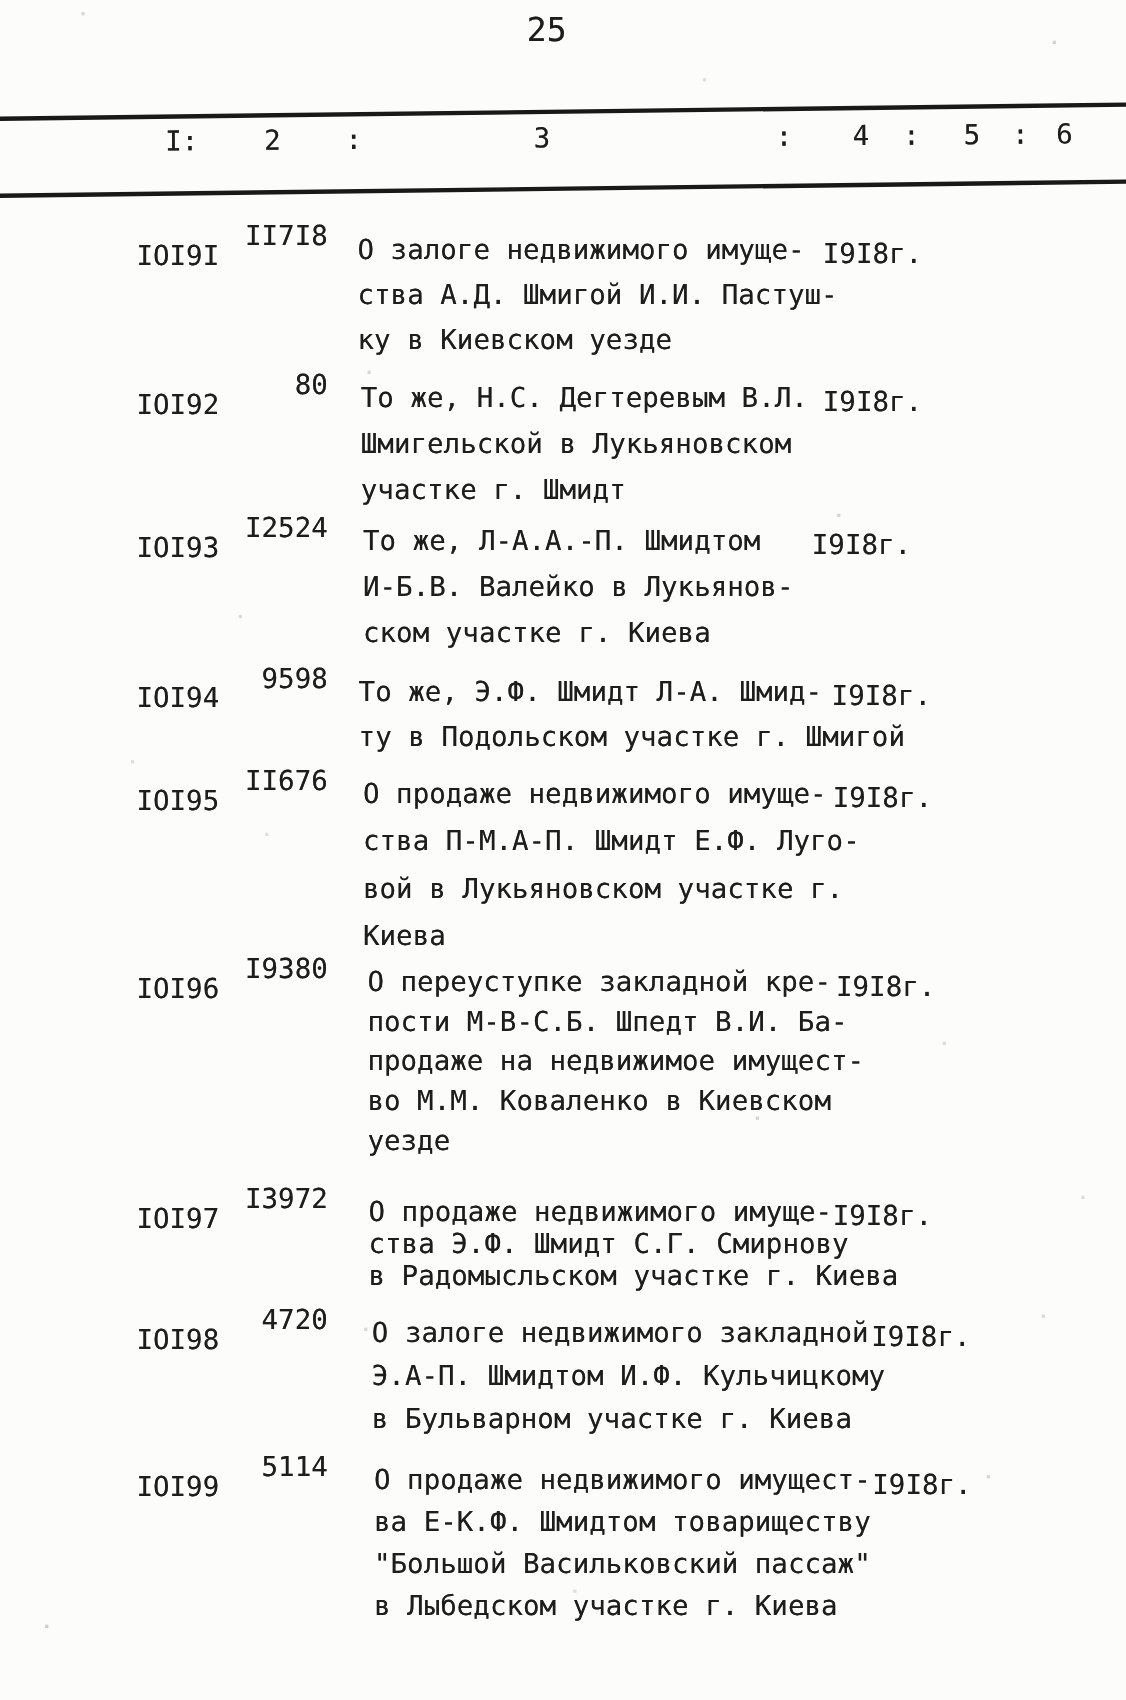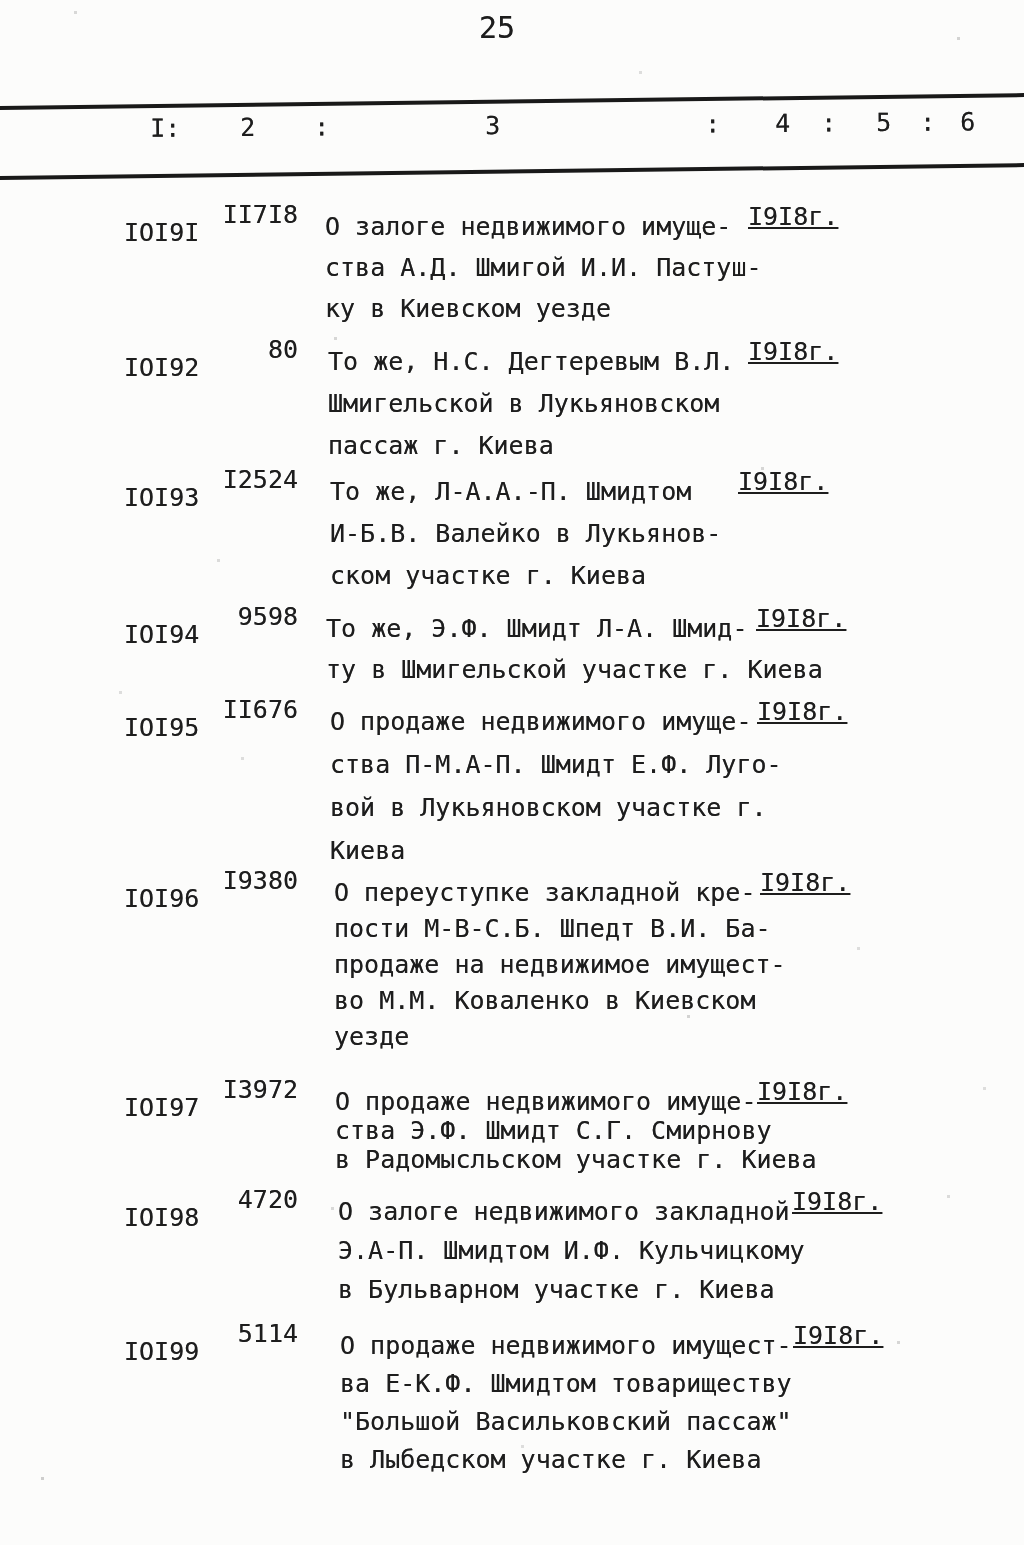--- a/index.html
+++ b/index.html
@@ -38,21 +38,21 @@
   .hc6 { left: 821px; } .hc7 { left: 876px; } .hc8 { left: 920px; }
   .hc9 { left: 960px; }
 
   .entry {
     position: absolute; left: 0; width: 1024px;
     font-size: 25px; line-height: var(--lh);
   }
   .entry .c1  { position: absolute; left: 124px; top: 0; margin-top: 18px; }
   .entry .c2  { position: absolute; left: 205px; width: 93px; top: 0; text-align: right; }
   .entry .desc{ position: absolute; left: var(--dx); top: 12px; white-space: pre-line; width: 560px; }
-  .entry .year{ position: absolute; left: var(--yx); top: 2px; text-decoration: underline; }
+  .entry .year{ position: absolute; left: var(--yx); top: 16px; }
 
   .specks {
     position: absolute; top: 0; left: 0; width: 1px; height: 1px;
     background: transparent;
     box-shadow:
       75px 12px 0 1px rgba(0,0,0,0.14),
       958px 38px 0 1px rgba(0,0,0,0.16),
       335px 338px 0 1px rgba(0,0,0,0.15),
       218px 560px 0 1px rgba(0,0,0,0.13),
       762px 468px 0 1px rgba(0,0,0,0.15),
@@ -104,38 +104,38 @@
 ства А.Д. Шмигой И.И. Пастуш-
 ку в Киевском уезде</div>
       <span class="year">I9I8г.</span>
     </div>
 
     <div class="entry ink" style="top:329px; --lh:42px; --dx:328px; --yx:748px;">
       <span class="c1">IOI92</span>
       <span class="c2">80</span>
       <div class="desc">То же, Н.С. Дегтеревым В.Л.
 Шмигельской в Лукьяновском
-пассаж г. Киева</div>
+участке г. Шмидт</div>
       <span class="year">I9I8г.</span>
     </div>
 
     <div class="entry ink" style="top:459px; --lh:42px; --dx:330px; --yx:738px;">
       <span class="c1">IOI93</span>
       <span class="c2">I2524</span>
       <div class="desc">То же, Л-А.А.-П. Шмидтом
 И-Б.В. Валейко в Лукьянов-
 ском участке г. Киева</div>
       <span class="year">I9I8г.</span>
     </div>
 
     <div class="entry ink" style="top:596px; --lh:41px; --dx:326px; --yx:756px;">
       <span class="c1">IOI94</span>
       <span class="c2">9598</span>
       <div class="desc">То же, Э.Ф. Шмидт Л-А. Шмид-
-ту в Шмигельской участке г. Киева</div>
+ту в Подольском участке г. Шмигой</div>
       <span class="year">I9I8г.</span>
     </div>
 
     <div class="entry ink" style="top:688px; --lh:43px; --dx:330px; --yx:757px;">
       <span class="c1">IOI95</span>
       <span class="c2">II676</span>
       <div class="desc">О продаже недвижимого имуще-
 ства П-М.А-П. Шмидт Е.Ф. Луго-
 вой в Лукьяновском участке г.
 Киева</div>

